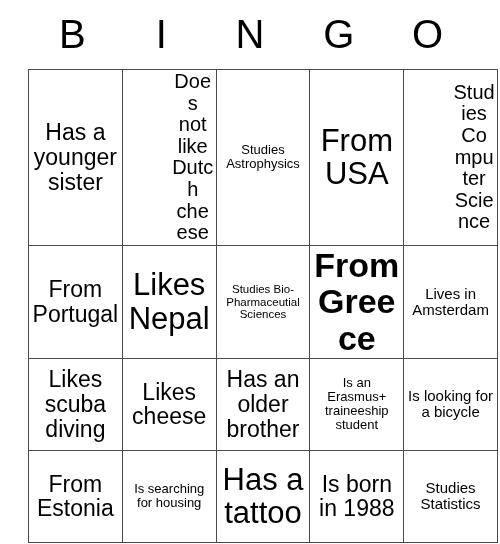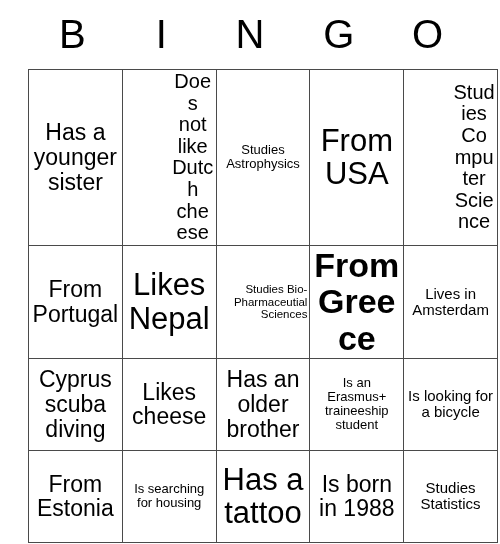--- a/index.html
+++ b/index.html
@@ -61,21 +61,21 @@
     line-height: 1.08;
     font-family: "Liberation Sans", sans-serif;
   }
   
   .fs-xxl { font-size: 31px; }
   .fs-xl  { font-size: 34px; font-weight: bold; }
   .fs-l   { font-size: 23px; }
   .fs-m   { font-size: 20px; margin-left: 47px; }
   .fs-s   { font-size: 15px; }
   .fs-xs  { font-size: 13px; }
-  .fs-xxs { font-size: 11.5px; text-align: right; }
+  .fs-xxs { font-size: 11.5px; }
 </style>
 </head>
 <body>
 
 <div id="bingo-card">
 
   <div id="header-row">
     <div class="header-letter">B</div>
     <div class="header-letter">I</div>
     <div class="header-letter">N</div>
@@ -114,21 +114,21 @@
           </td>
         <td>
             <span class="cell-text fs-xl">From Greece</span>
           </td>
         <td>
             <span class="cell-text fs-s">Lives in Amsterdam</span>
           </td>
       </tr>
       <tr>
         <td>
-            <span class="cell-text fs-l">Cyprus scuba diving</span>
+            <span class="cell-text fs-l">Likes scuba diving</span>
           </td>
         <td>
             <span class="cell-text fs-l">Likes cheese</span>
           </td>
         <td>
             <span class="cell-text fs-l">Has an older brother</span>
           </td>
         <td>
             <span class="cell-text fs-xs">Is an Erasmus+ traineeship student</span>
           </td>

